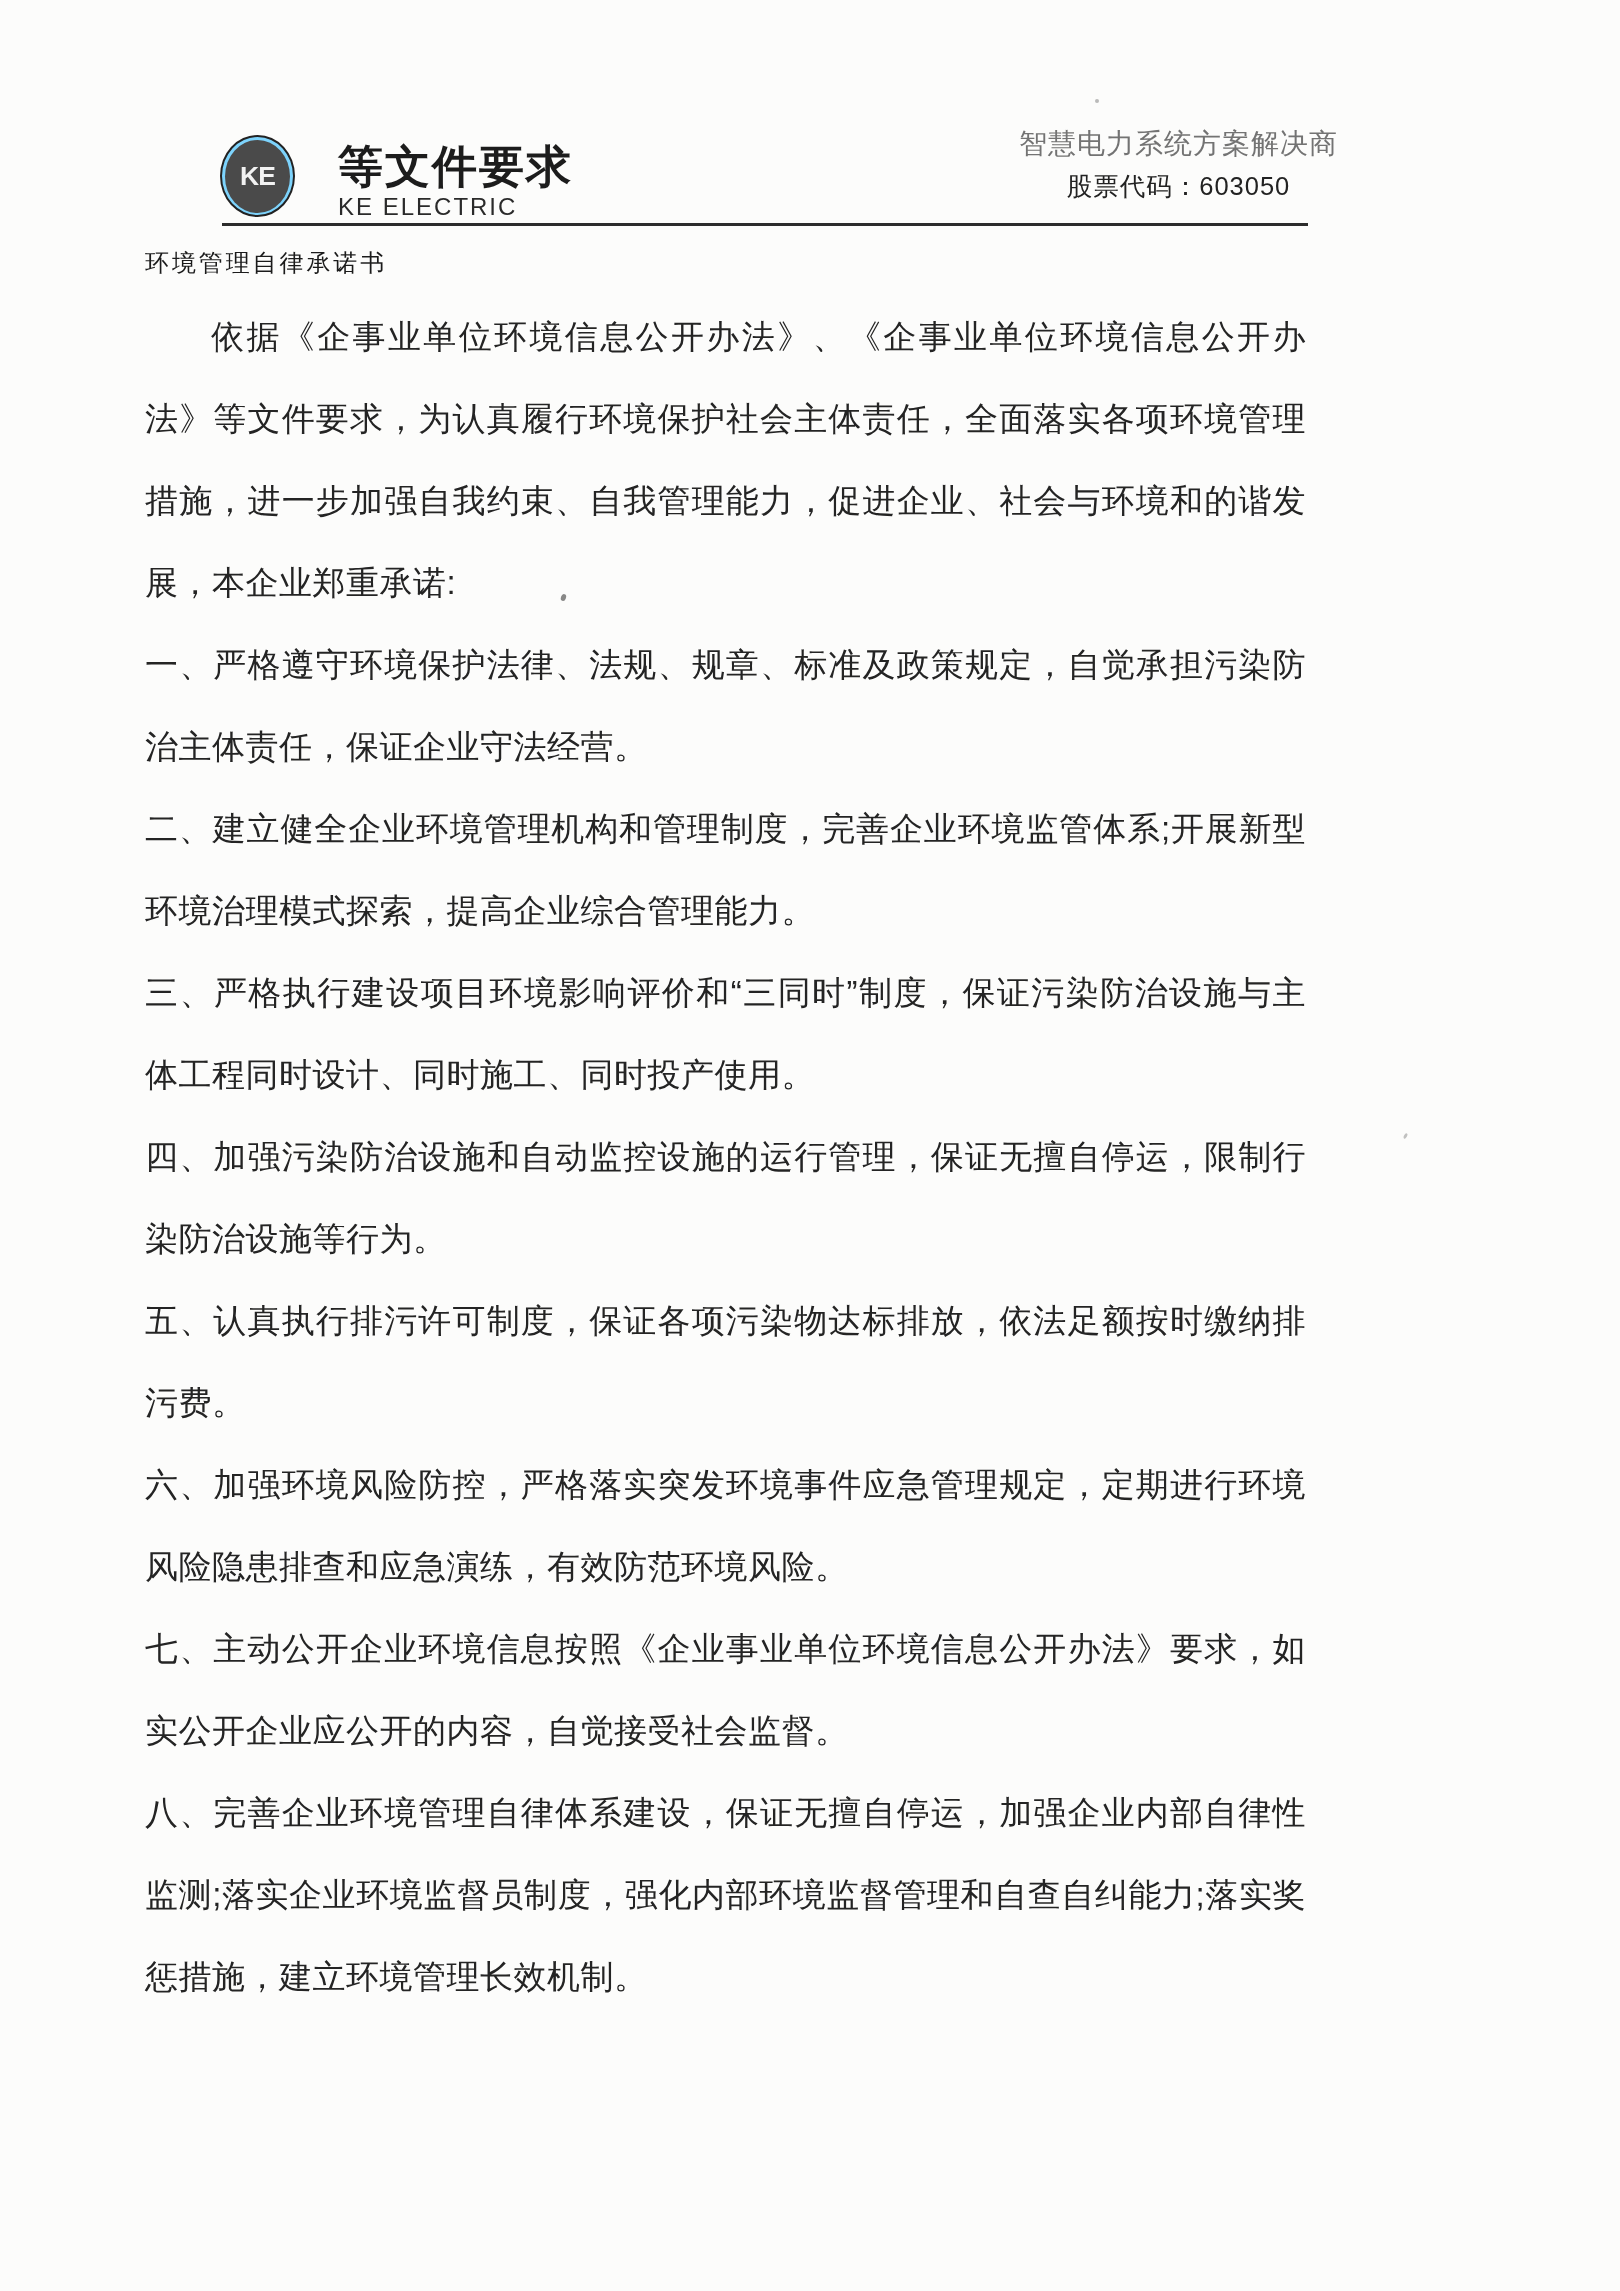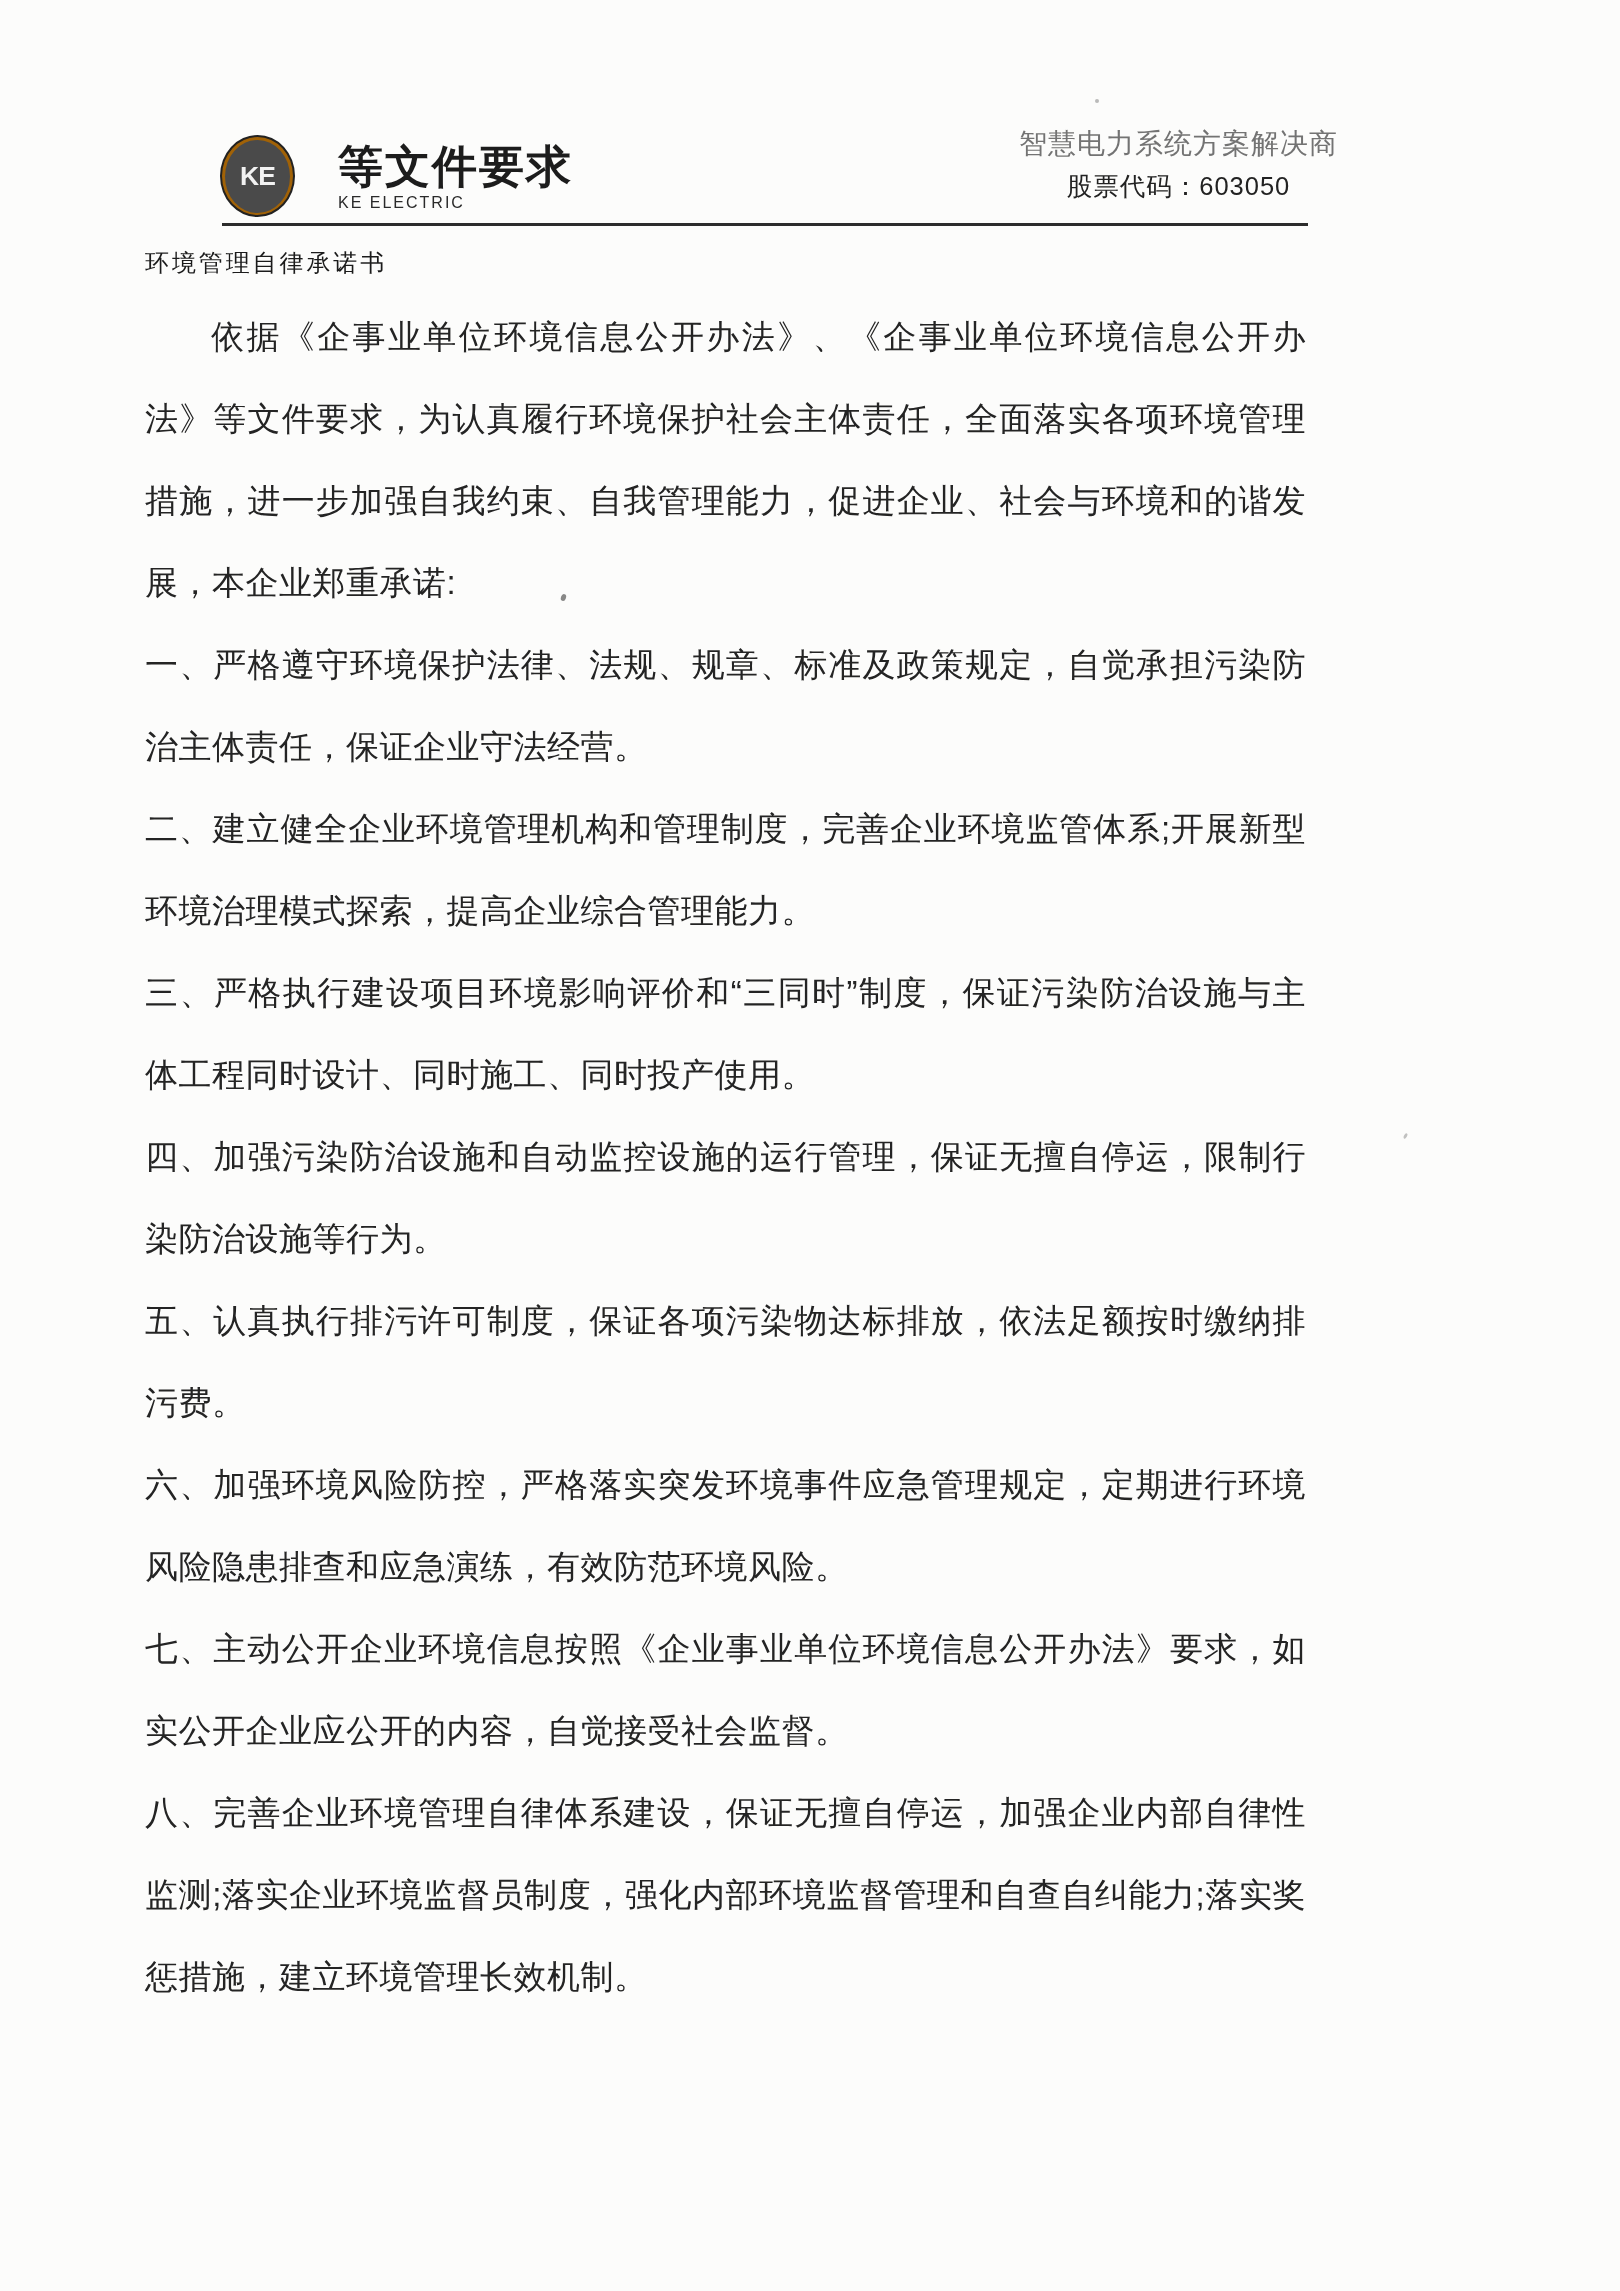--- a/index.html
+++ b/index.html
@@ -11,35 +11,35 @@
     font-family:"Liberation Sans", sans-serif;
     color:#1f1f1f;
     overflow:hidden;
   }
   
   .logo{
     position:absolute;left:220px;top:135px;
     width:71px;height:78px;
     border:2.9px solid #222;
     border-radius:50%;
-    background:#a16207;
+    background:#7dd3fc;
     display:flex;align-items:center;justify-content:center;
   }
   .logo-disk{
     width:65px;height:73px;border-radius:50%;
     background:#4a4a4a;
     display:flex;align-items:center;justify-content:center;
   }
   .logo-monogram{
     color:#f2f2f2;font-size:26.5px;font-weight:700;letter-spacing:-1px;
     transform:scaleY(.95);
   }
   .brand{position:absolute;left:338px;top:144px;line-height:1;}
   .brand-cn{font-size:45px;font-weight:700;letter-spacing:2px;color:#1c1c1c;}
-  .brand-en{font-size:16px;font-weight:400;letter-spacing:2px;color:#2a2a2a;margin-top:5.9px;}
+  .brand-en{font-size:24px;font-weight:400;letter-spacing:2px;color:#2a2a2a;margin-top:5.9px;}
   .header-right{position:absolute;left:1019px;top:130px;line-height:1;}
   .tagline{font-size:28px;color:#737373;letter-spacing:1px;}
   .stock{font-size:25.5px;color:#222;margin-top:15.7px;letter-spacing:1px;text-align:center;}
   .header-rule{
     position:absolute;left:222px;top:223px;width:1086px;height:2.9px;
     background:#2c2c2c;
   }
   
   .doc-title{
     position:absolute;left:145px;top:247px;width:1161px;

